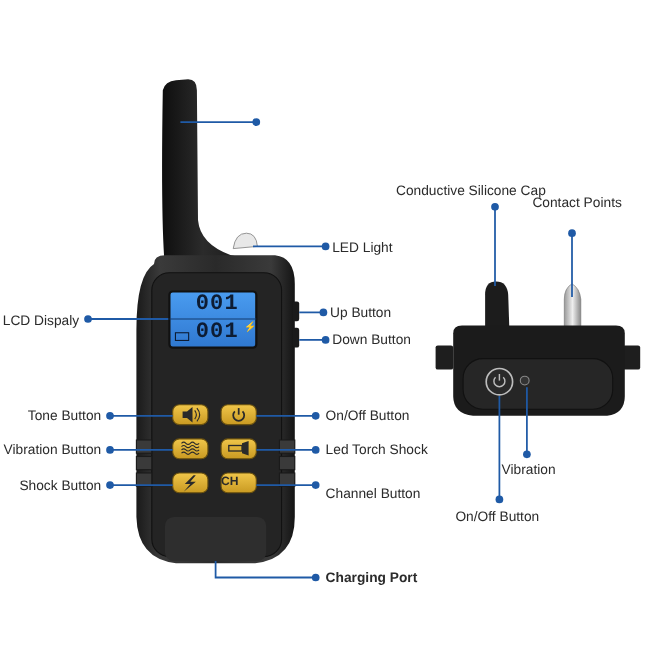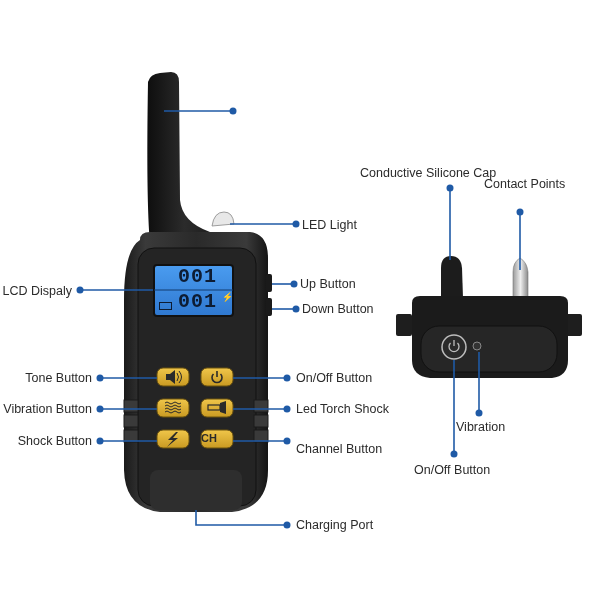--- a/index.html
+++ b/index.html
@@ -167,19 +167,19 @@
 <div class="lbl" style="left:302px;top:218px;">LED Light</div>
 <div class="lbl r" style="left:0px;top:284px;width:72px;">LCD Dispaly</div>
 <div class="lbl" style="left:300px;top:277px;">Up Button</div>
 <div class="lbl" style="left:302px;top:302px;">Down Button</div>
 <div class="lbl r" style="left:0px;top:371px;width:92px;">Tone Button</div>
 <div class="lbl r" style="left:-10px;top:402px;width:102px;">Vibration Button</div>
 <div class="lbl r" style="left:0px;top:434px;width:92px;">Shock Button</div>
 <div class="lbl" style="left:296px;top:371px;">On/Off Button</div>
 <div class="lbl" style="left:296px;top:402px;">Led Torch Shock</div>
 <div class="lbl" style="left:296px;top:430px;margin-top:12px;">Channel Button</div>
-<div class="lbl" style="left:296px;top:518px;">Charging Port</div>
+<div class="lbl" style="left:296px;top:518px;font-weight:bold;">Charging Port</div>
 <div class="lbl" style="left:360px;top:166px;">Conductive Silicone Cap</div>
 <div class="lbl" style="left:484px;top:177px;">Contact Points</div>
 <div class="lbl" style="left:456px;top:420px;">Vibration</div>
 <div class="lbl" style="left:414px;top:463px;">On/Off Button</div>
 
 </div>
 
 </body></html>

